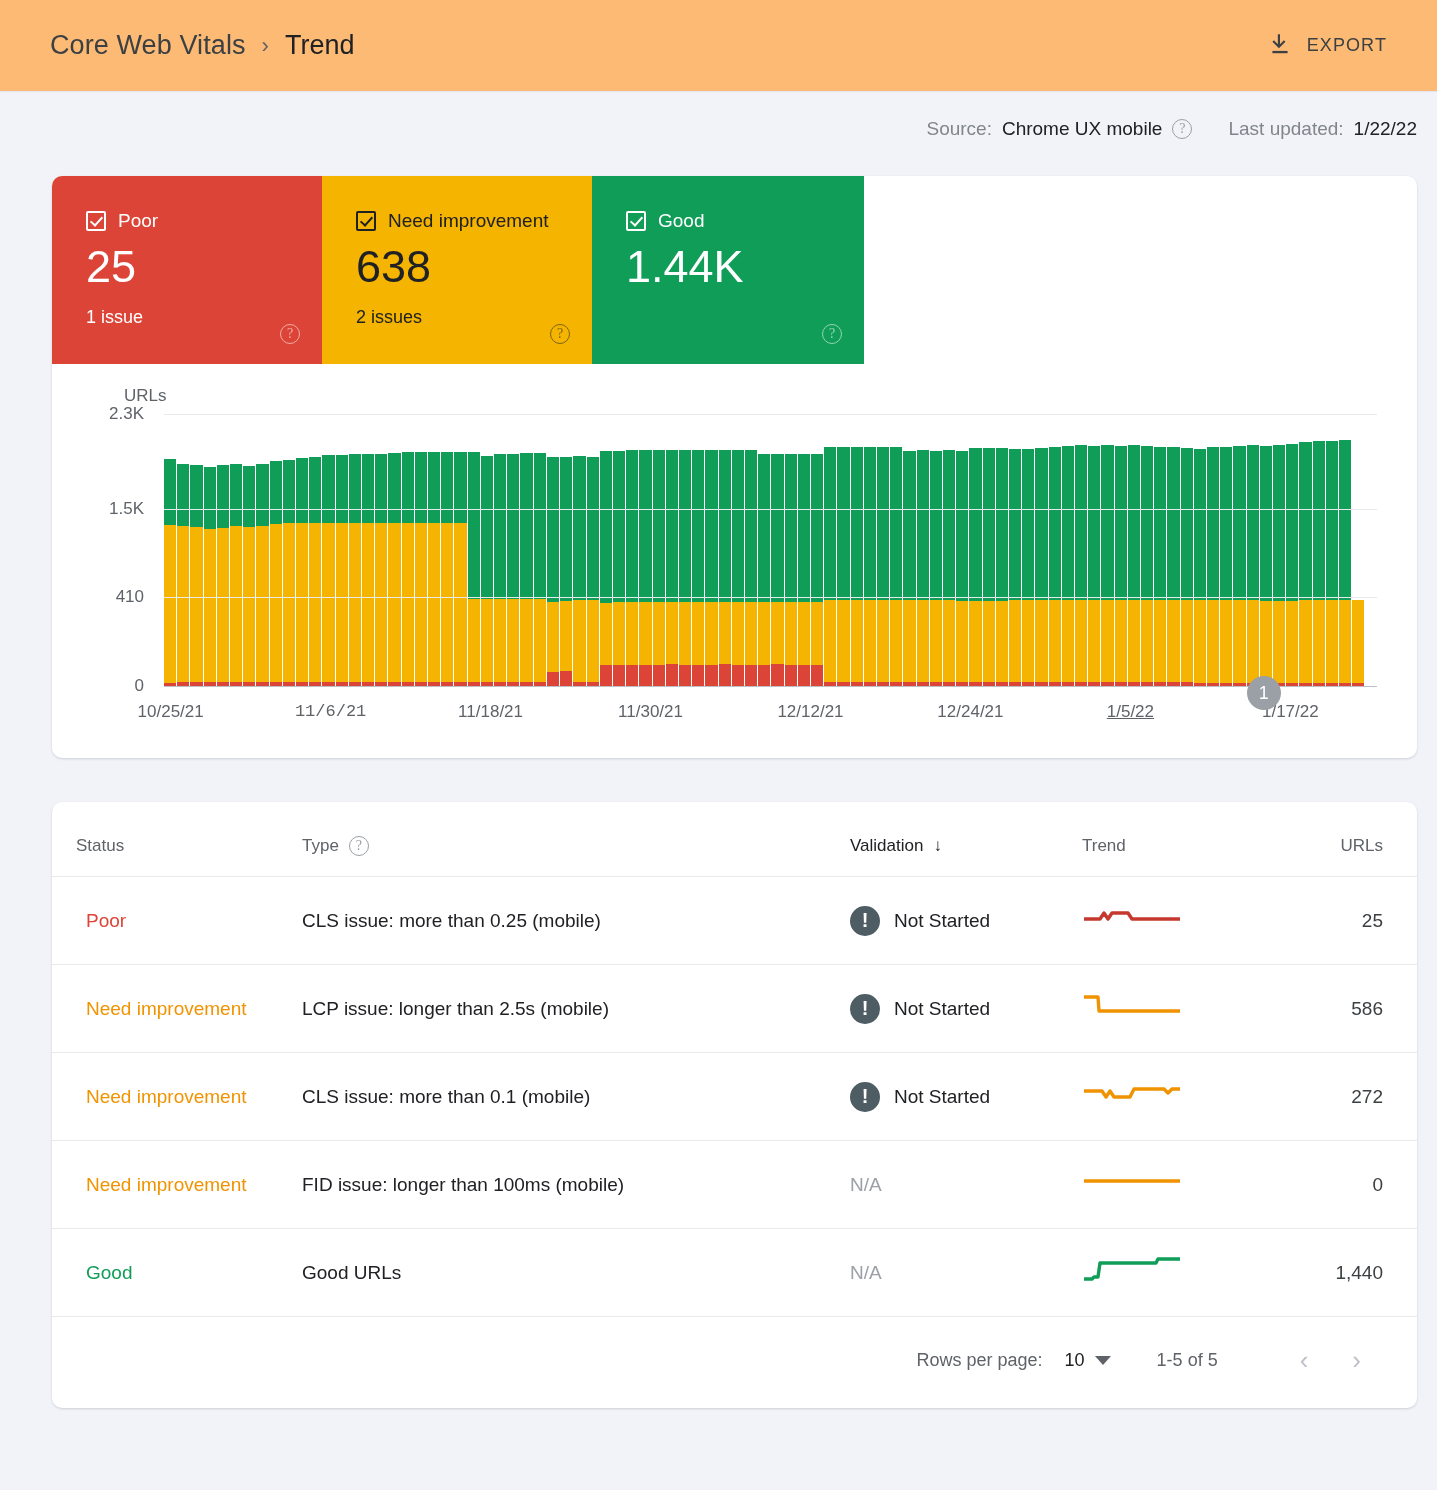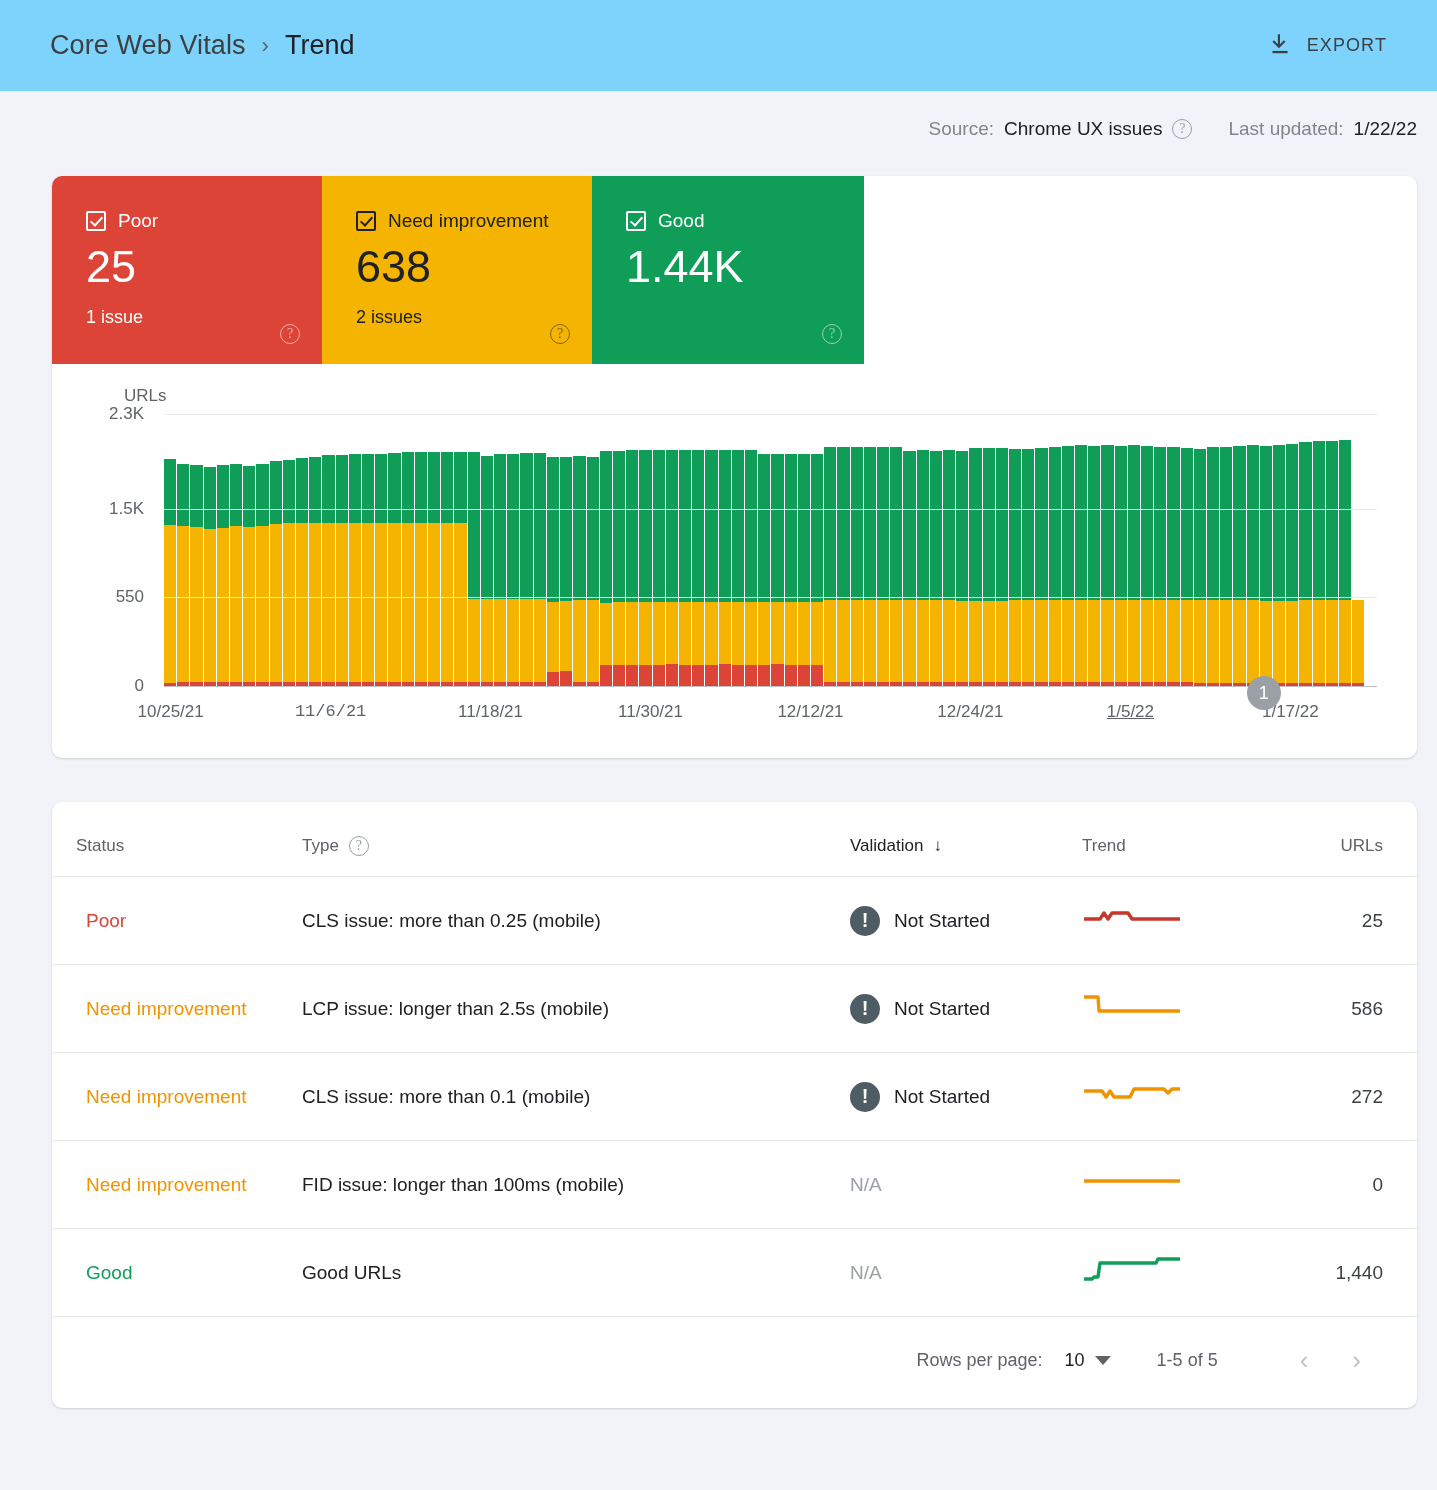--- a/index.html
+++ b/index.html
@@ -13,21 +13,21 @@
     overflow: hidden;
   }
 
   
   .header {
     height: 92px;
     display: flex;
     align-items: center;
     padding: 0 44px 0 50px;
     border-bottom: 1px solid #e3e6ee;
-    background: #7dd3fc;
+    background: #fdba74;
   }
   .breadcrumb { display: flex; align-items: center; gap: 16px; }
   .crumb-root {
     font-size: 27px;
     color: #3c4043;
     letter-spacing: .1px;
     cursor: pointer;
   }
   .crumb-sep { font-size: 22px; color: #5f6368; }
   .crumb-current { font-size: 27px; color: #202124; }
@@ -282,21 +282,21 @@
           <path d="M12 3v9.2l3.6-3.6 1.4 1.4-6 6-6-6 1.4-1.4L10 12.2V3z" fill="#3c4043"></path>
           <rect x="5" y="18.4" width="14" height="2.1" fill="#3c4043"></rect>
         </svg>
     </span>
     <span class="export-label">EXPORT</span>
   </div>
 </div>
 
 <div class="source-row">
   <span class="src-label">Source:</span>
-  <span class="src-value">Chrome UX issues</span>
+  <span class="src-value">Chrome UX mobile</span>
   <span class="help-circle">?</span>
   <span class="updated-label">Last updated:</span>
   <span class="updated-value">1/22/22</span>
 </div>
 
 <div class="card">
 
   <div class="tiles">
     <div class="tile poor">
       <div class="tile-head">
@@ -327,21 +327,21 @@
       <div class="tile-sub"></div>
       <span class="help-circle">?</span>
     </div>
   </div>
 
   <div class="chart-wrap">
     <div class="y-title">URLs</div>
     <div class="plot">
       <div class="y-axis">
           <div class="y-tick" style="top: 100%;">0</div>
-          <div class="y-tick" style="top: 67.3913%;">550</div>
+          <div class="y-tick" style="top: 67.3913%;">410</div>
           <div class="y-tick" style="top: 34.7826%;">1.5K</div>
           <div class="y-tick" style="top: 0%;">2.3K</div>
         </div>
       <div class="grid-area">
         <div class="bars">
             <div class="bar">
               <div class="seg-good" style="height: 66.2261px;"></div>
               <div class="seg-ni" style="height: 157.287px;"></div>
               <div class="seg-poor" style="height: 3.3113px;"></div>
             </div>

